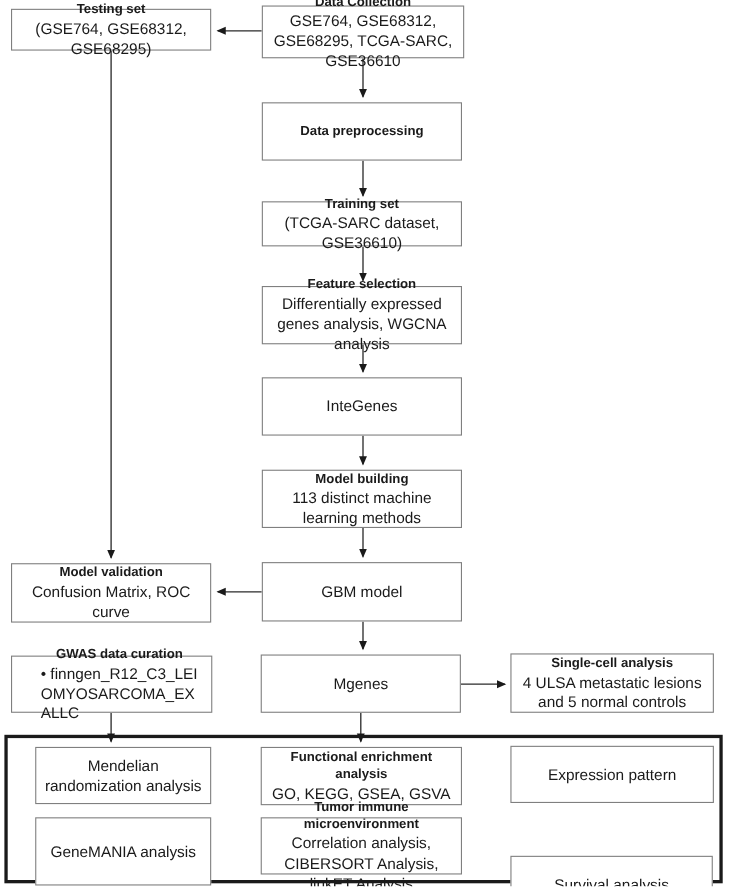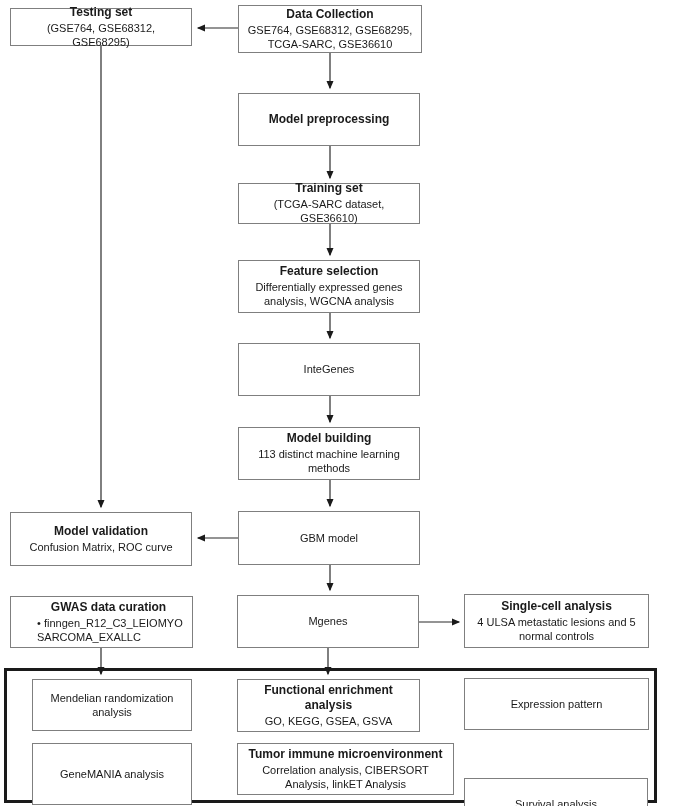--- a/index.html
+++ b/index.html
@@ -7,21 +7,21 @@
     position:relative;width:685px;height:806px;background:#ffffff;
     font-family:"Liberation Sans",sans-serif;color:#1a1a1a;overflow:hidden;
   }
   .node{
     position:absolute;background:#ffffff;border:1px solid #7f7f7f;
     display:flex;flex-direction:column;justify-content:center;align-items:center;
     box-sizing:border-box;text-align:center;padding:2px 6px;line-height:1.3;
     font-size:11px;
   }
   .nt{font-weight:bold;font-size:12px;}
-  .ns{font-size:11px;}
+  .ns{font-size:14px;}
   .bullet-line{
     text-align:left;word-break:break-all;width:100%;padding-left:6px;box-sizing:border-box;
   }
   .outline{
     position:absolute;border:3px solid #1a1a1a;background:transparent;box-sizing:border-box;
   }
   svg.connectors{position:absolute;left:0;top:0;width:685px;height:806px;pointer-events:none;}
   svg.connectors line{stroke:#2a2a2a;stroke-width:1.2;}
 </style>
 </head>
@@ -56,21 +56,21 @@
     <div class="nt">Testing set</div>
     <div class="ns">(GSE764, GSE68312, GSE68295)</div>
   </div>
 
   <div class="node" style="left:238px;top:5px;width:184px;height:48px;">
     <div class="nt">Data Collection</div>
     <div class="ns">GSE764, GSE68312, GSE68295, TCGA-SARC, GSE36610</div>
   </div>
 
   <div class="node" style="left:238px;top:93px;width:182px;height:53px;">
-    <div class="nt">Model preprocessing</div>
+    <div class="nt">Data preprocessing</div>
   </div>
 
   <div class="node" style="left:238px;top:183px;width:182px;height:41px;">
     <div class="nt">Training set</div>
     <div class="ns">(TCGA-SARC dataset, GSE36610)</div>
   </div>
 
   <div class="node" style="left:238px;top:260px;width:182px;height:53px;">
     <div class="nt">Feature selection</div>
     <div class="ns">Differentially expressed genes analysis, WGCNA analysis</div>
@@ -118,21 +118,21 @@
   </div>
 
   <div class="node" style="left:464px;top:678px;width:185px;height:52px;">
     <div class="ns">Expression pattern</div>
   </div>
 
   <div class="node" style="left:32px;top:743px;width:160px;height:62px;text-align:right;">
     <div class="ns">GeneMANIA analysis</div>
   </div>
 
-  <div class="node" style="left:237px;top:743px;width:217px;height:52px;">
+  <div class="node" style="left:237px;top:743px;width:183px;height:52px;">
     <div class="nt">Tumor immune microenvironment</div>
     <div class="ns">Correlation analysis, CIBERSORT Analysis, linkET Analysis</div>
   </div>
 
   <div class="node" style="left:464px;top:778px;width:184px;height:52px;">
     <div class="ns">Survival analysis</div>
   </div>
 
 </div>
 

